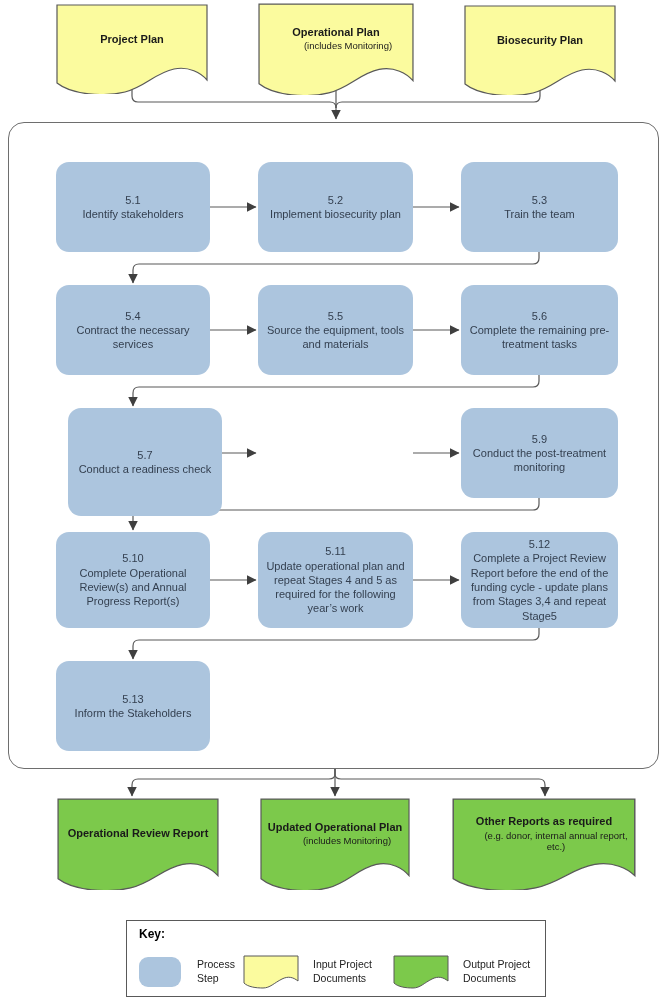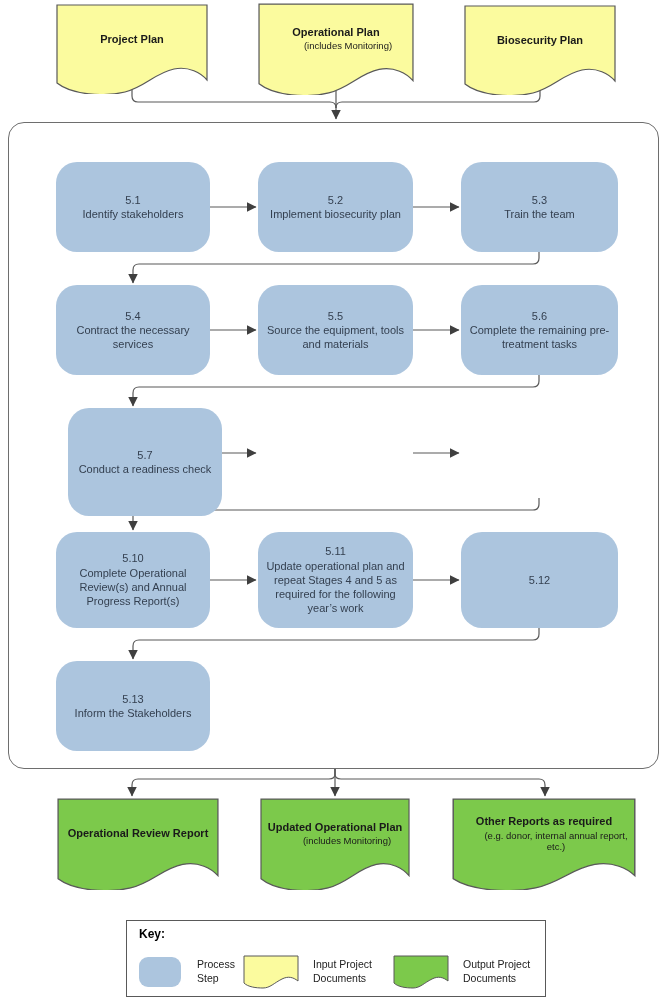--- a/index.html
+++ b/index.html
@@ -4,21 +4,21 @@
 <style>
   html,body{margin:0;padding:0;background:#fff;}
   .canvas{position:relative;width:669px;height:1001px;background:#fff;
           font-family:"Liberation Sans",sans-serif;overflow:hidden;}
   .connectors{position:absolute;left:0;top:0;width:669px;height:1001px;pointer-events:none;}
   .connectors path{fill:none;stroke:var(--line,#595959);stroke-width:1.2px;}
 
   .stage-container{position:absolute;left:8px;top:122px;width:651px;height:647px;
                    border:1.2px solid #6e6e6e;border-radius:16px;box-sizing:border-box;background:transparent;}
 
-  .step{position:absolute;background:var(--process-fill,#ACC5DE);border-radius:21px;
+  .step{position:absolute;background:var(--process-fill,#ACC5DE);border-radius:13px;
         display:flex;flex-direction:column;align-items:center;justify-content:center;
         text-align:center;font-size:11px;line-height:1.3;color:#333f4f;
         padding:4px 5px;box-sizing:border-box;}
   .step .num{display:block;}
 
   .doc{position:absolute;}
   .doc svg.doc-shape{position:absolute;left:0;top:0;width:100%;height:100%;}
   .doc .doc-text{position:absolute;left:4px;right:4px;top:0;height:72px;
                  display:flex;flex-direction:column;align-items:center;justify-content:center;
                  text-align:center;}
@@ -120,30 +120,35 @@
     <span class="lbl">Source the equipment, tools and materials</span>
   </div>
   <div class="step" style="left:461px;top:285px;width:157px;height:90px">
     <span class="num">5.6</span>
     <span class="lbl">Complete the remaining pre-treatment tasks</span>
   </div>
   <div class="step" style="left:68px;top:408px;width:154px;height:108px">
     <span class="num">5.7</span>
     <span class="lbl">Conduct a readiness check</span>
   </div>
+  <div class="step" style="left:461px;top:408px;width:157px;height:90px">
+    <span class="num">5.9</span>
+    <span class="lbl">Conduct the post-treatment monitoring</span>
+  </div>
   <div class="step" style="left:56px;top:532px;width:154px;height:96px">
     <span class="num">5.10</span>
     <span class="lbl">Complete Operational Review(s) and Annual Progress Report(s)</span>
   </div>
   <div class="step" style="left:258px;top:532px;width:155px;height:96px">
     <span class="num">5.11</span>
     <span class="lbl">Update operational plan and repeat Stages 4 and 5 as required for the following year’s work</span>
   </div>
   <div class="step" style="left:461px;top:532px;width:157px;height:96px;padding:19px 3px">
     <span class="num">5.12</span>
+    <span class="lbl">Complete a Project Review Report before the end of the funding cycle - update plans from Stages 3,4 and repeat Stage5</span>
   </div>
   <div class="step" style="left:56px;top:661px;width:154px;height:90px">
     <span class="num">5.13</span>
     <span class="lbl">Inform the Stakeholders</span>
   </div>
 
   <div class="doc" style="left:57px;top:798px;width:162px;height:92px">
     <svg class="doc-shape" viewBox="0 0 152 90" preserveAspectRatio="none">
       <path d="M1,1 L151,1 L151,76 C145,69 133,62 118,65 C99,69 89,83 69,88 C48,93 16,91 1,79 Z" style="fill:var(--output-fill,#7CC94B);stroke:var(--line,#595959);stroke-width:1.2"></path>
     </svg>

